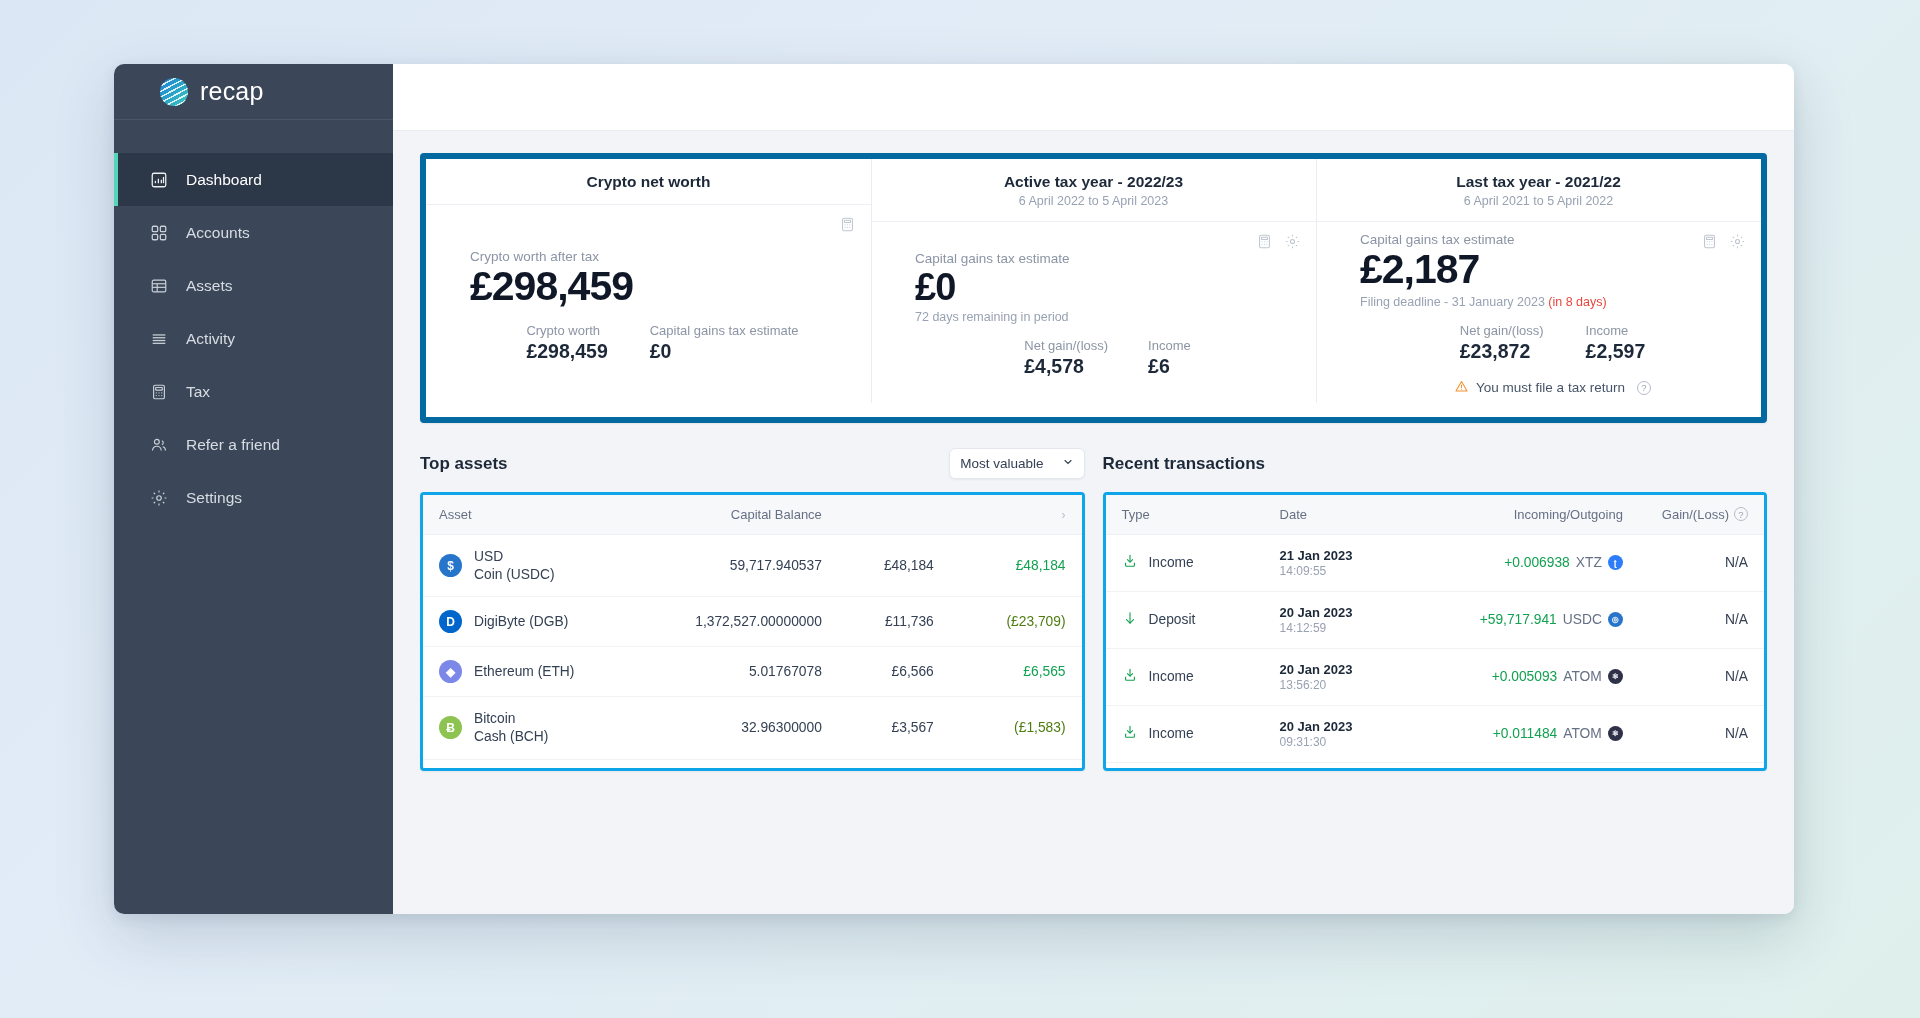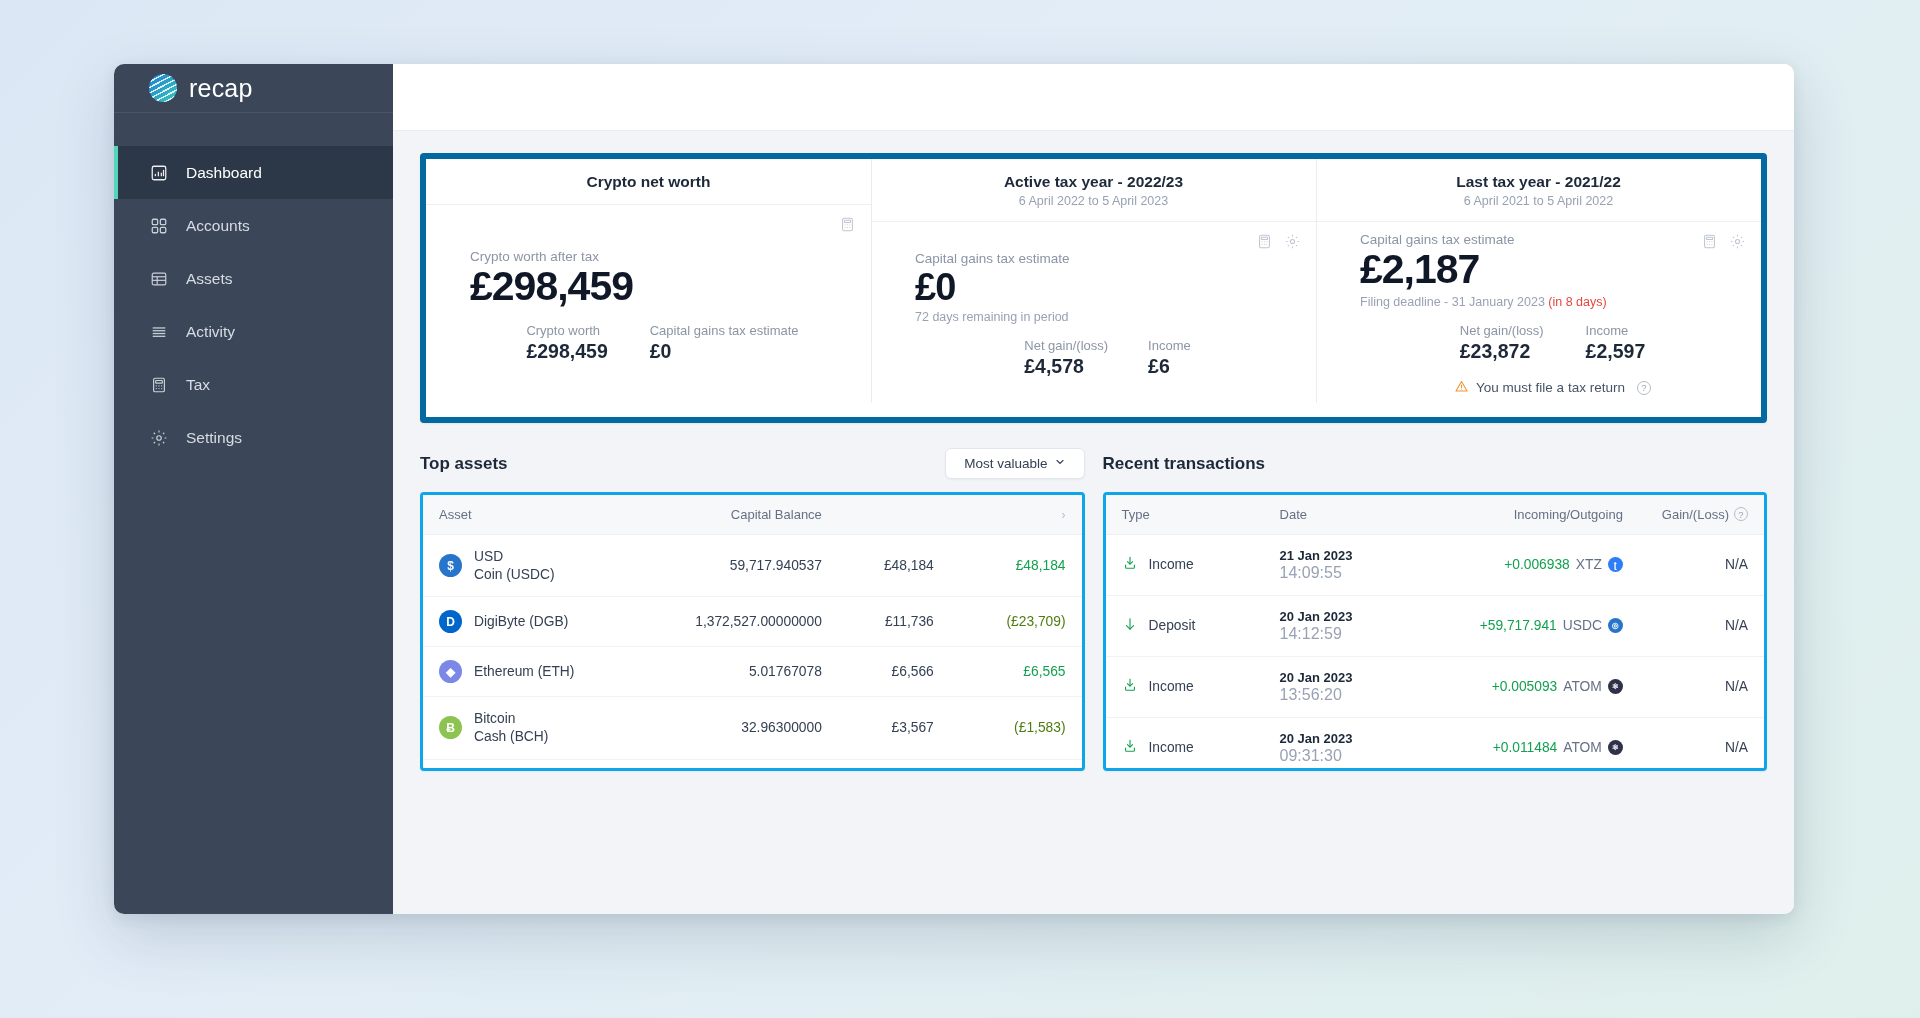--- a/index.html
+++ b/index.html
@@ -28,23 +28,23 @@
   
   .sidebar {
     width: 279px;
     background: #3b4758;
     display: flex;
     flex-direction: column;
     flex: 0 0 279px;
     position: relative;
   }
   .brand {
-    height: 49px;
+    height: 56px;
     display: flex; align-items: center;
-    padding-left: 35px;
+    padding-left: 46px;
     border-bottom: 1px solid #4a5667;
     gap: 12px;
   }
   .brand-logo {
     width: 28px; height: 28px; border-radius: 50%;
     background: linear-gradient(135deg,#1f7fd4 0%, #2aa3c7 50%, #3fc8c0 100%);
     position: relative; overflow: hidden; flex: 0 0 28px;
   }
   .brand-logo::before {
     content:""; position:absolute; inset:0;
@@ -117,22 +117,22 @@
   .pair-v { font-size:19.5px; font-weight:700; color:#1d2939; margin-top:2px; }
   .warn-row { display:flex; align-items:center; justify-content:center; gap:7px; margin-top:16px; font-size:13.5px; color:#475467; }
 
   
   .lower { display:flex; gap:18px; margin-top:24px; }
   .panel { flex:1; min-width:0; display:flex; flex-direction:column; }
   .panel-head { display:flex; align-items:center; justify-content:space-between; margin-bottom:11px; min-height:34px;}
   .panel-title { font-size:17px; font-weight:700; color:#1d2939; }
   .select {
     background:#fff; border:1px solid #e3e7ed; border-radius:6px;
-    padding:7px 18px; font-size:13.5px; color:#344054;
-    display:flex; gap:6px; cursor:pointer;
+    padding:7px 10px; font-size:13.5px; color:#344054;
+    display:flex; gap:18px; cursor:pointer;
     box-shadow:0 1px 2px rgba(16,24,40,.05);
   }
   .tbl-wrap {
     background:#fff; border:3px solid #0ea5e9; border-radius:4px;
     box-shadow:0 1px 2px rgba(30,40,60,.06);
     height: 279px; overflow:hidden; position:relative;
   }
   table { width:100%; border-collapse:collapse; table-layout:fixed; }
   thead th {
     background:#f7f8fa; font-size:13px; color:#667085; font-weight:400;
@@ -155,21 +155,21 @@
   .coin.usdc { background:#2775ca; }
   .coin.dgb  { background:#0066cc; }
   .coin.eth  { background:#7b88e8; }
   .coin.bch  { background:#8dc351; }
   .coin.xtz  { background:#2c7df7; width:15px;height:15px;flex:0 0 15px;font-size:9px;}
   .coin.usdcsm { background:#2775ca; width:15px;height:15px;flex:0 0 15px;font-size:8px;}
   .coin.atom { background:#2e3148; width:15px;height:15px;flex:0 0 15px;font-size:8px;}
   .asset-name { line-height:1.28; }
   .tx-type { display:flex; align-items:center; gap:11px; }
   .tx-date .d { font-weight:700; color:#1d2939; font-size:13px;}
-  .tx-date .t { color:#98a2b3; font-size:16px; margin-top:1px; }
+  .tx-date .t { color:#98a2b3; font-size:12px; margin-top:1px; }
   .io { display:flex; align-items:center; justify-content:flex-end; gap:6px; white-space:nowrap; }
   .io .amt { color:#12a150; font-weight:400; }
   .io .sym { color:#667085; }
   .help-i {
     display:inline-flex; align-items:center; justify-content:center;
     width:14px;height:14px;border-radius:50%;border:1px solid #b6bdc9;
     color:#98a2b3; font-size:9.5px; margin-left:5px; vertical-align:1px;
   }
   .sort-caret { color:#b6bdc9; font-size:12px; }
 </style>
@@ -244,20 +244,31 @@
             <circle cx="10" cy="11" r=".7" fill="currentColor" stroke="none"></circle>
             <circle cx="13" cy="11" r=".7" fill="currentColor" stroke="none"></circle>
             <circle cx="7" cy="14" r=".7" fill="currentColor" stroke="none"></circle>
             <circle cx="10" cy="14" r=".7" fill="currentColor" stroke="none"></circle>
             <circle cx="13" cy="14" r=".7" fill="currentColor" stroke="none"></circle>
           </svg>
         </span>
         <span>Tax</span>
       </div>
 
+      <div class="nav-item">
+        <span class="nav-icon">
+          <svg width="18" height="18" viewBox="0 0 20 20" fill="none" stroke="currentColor" stroke-width="1.3">
+            <circle cx="7.6" cy="6.4" r="2.7"></circle>
+              <path d="M2.8 16c0-2.7 2.2-4.6 4.8-4.6s4.8 1.9 4.8 4.6"></path>
+            <path d="M13.2 5.2a2.5 2.5 0 010 4.6"></path>
+              <path d="M14.2 11.9c1.8.5 3 2 3 4.1"></path>
+          </svg>
+        </span>
+        <span>Refer a friend</span>
+      </div>
 
       <div class="nav-item">
         <span class="nav-icon">
           <svg width="18" height="18" viewBox="0 0 20 20" fill="none" stroke="currentColor" stroke-width="1.3">
             <circle cx="10" cy="10" r="2.5"></circle>
             <path d="M10 1.8v2M10 16.2v2M1.8 10h2M16.2 10h2M4.2 4.2l1.4 1.4M14.4 14.4l1.4 1.4M15.8 4.2l-1.4 1.4M5.6 14.4l-1.4 1.4"></path>
           </svg>
         </span>
         <span>Settings</span>
       </div>

